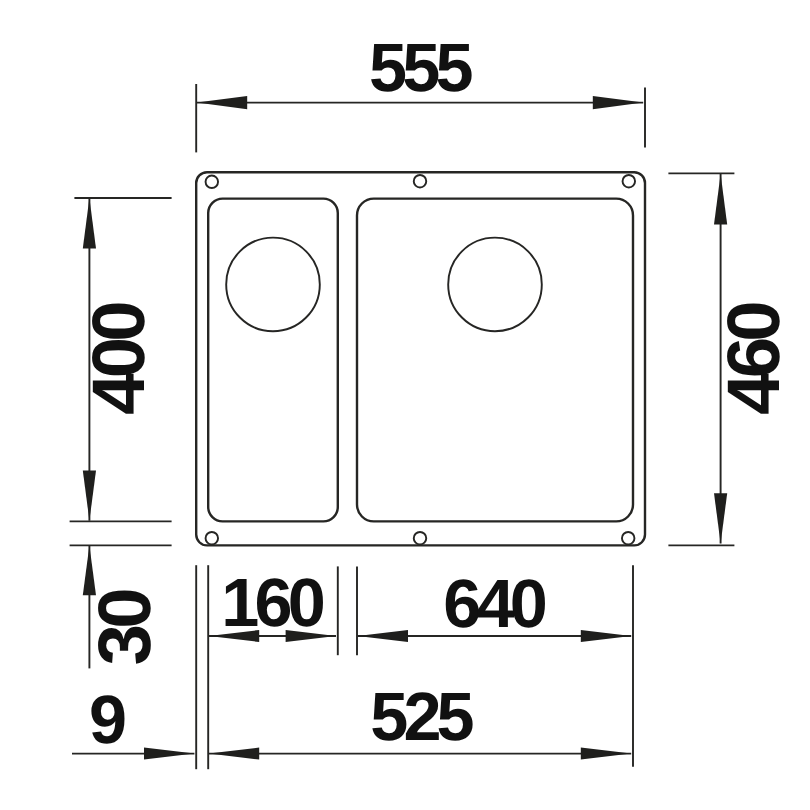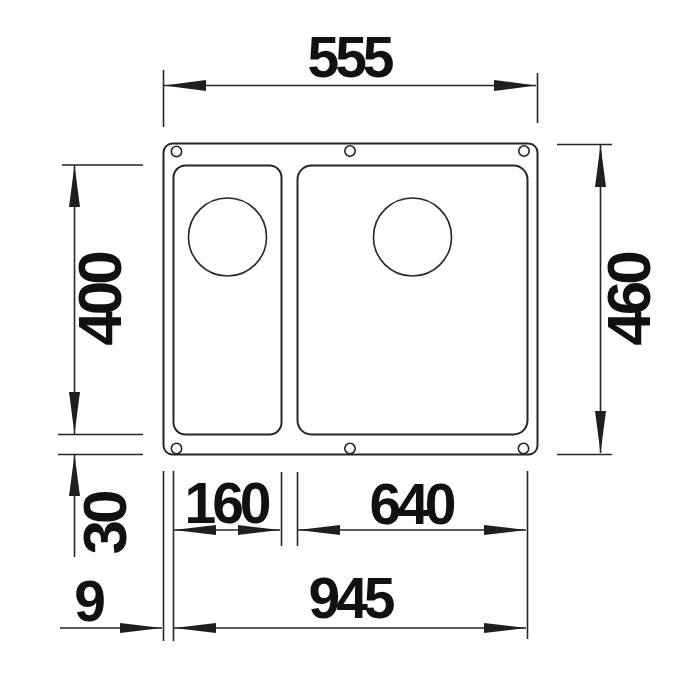--- a/index.html
+++ b/index.html
@@ -112,16 +112,16 @@
       <polygon class="arrow" points="526,628 484,623 484,633"></polygon>
     </g>
   </svg>
 
   <div class="dim" style="left:349px;top:57px;">555</div>
   <div class="dim vert" style="left:629px;top:300px;">460</div>
   <div class="dim vert" style="left:100px;top:300px;">400</div>
   <div class="dim vert" style="left:105px;top:524px;">30</div>
   <div class="dim" style="left:226px;top:503px;">160</div>
   <div class="dim" style="left:411px;top:504px;">640</div>
-  <div class="dim" style="left:350px;top:598px;">945</div>
+  <div class="dim" style="left:350px;top:598px;">525</div>
   <div class="dim" style="left:88px;top:601px;">9</div>
 
 </div>
 
 </body></html>

